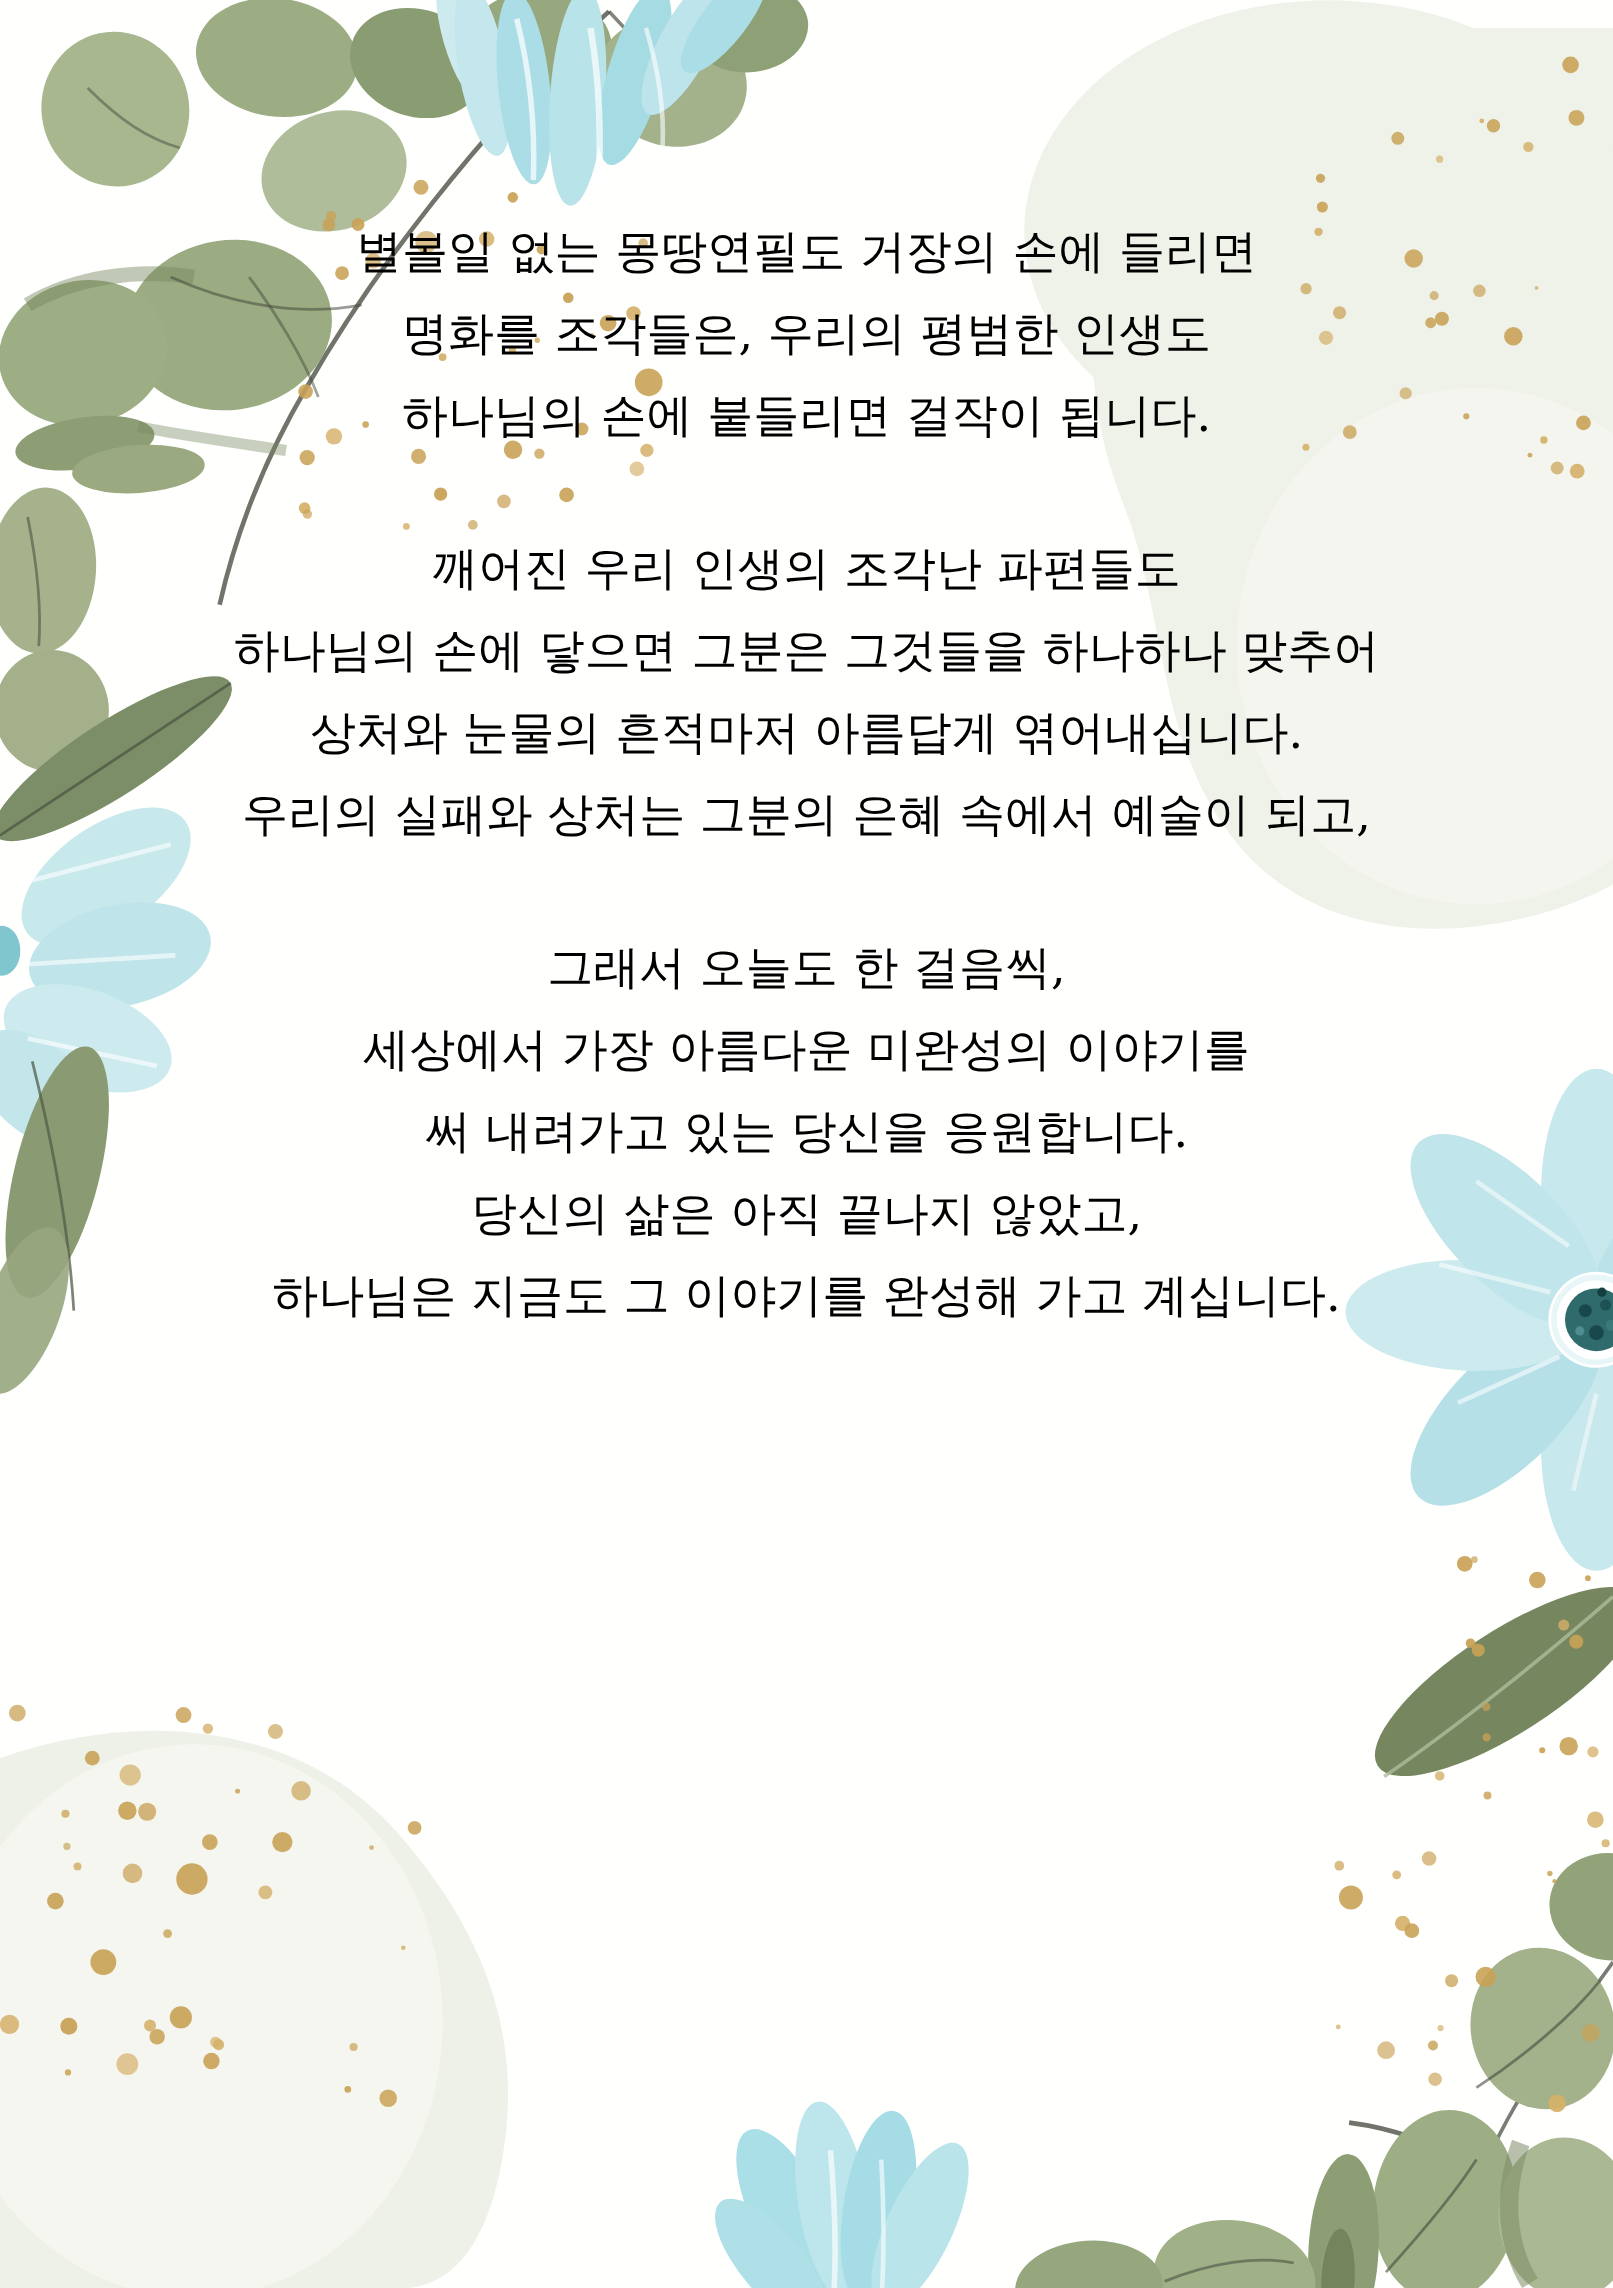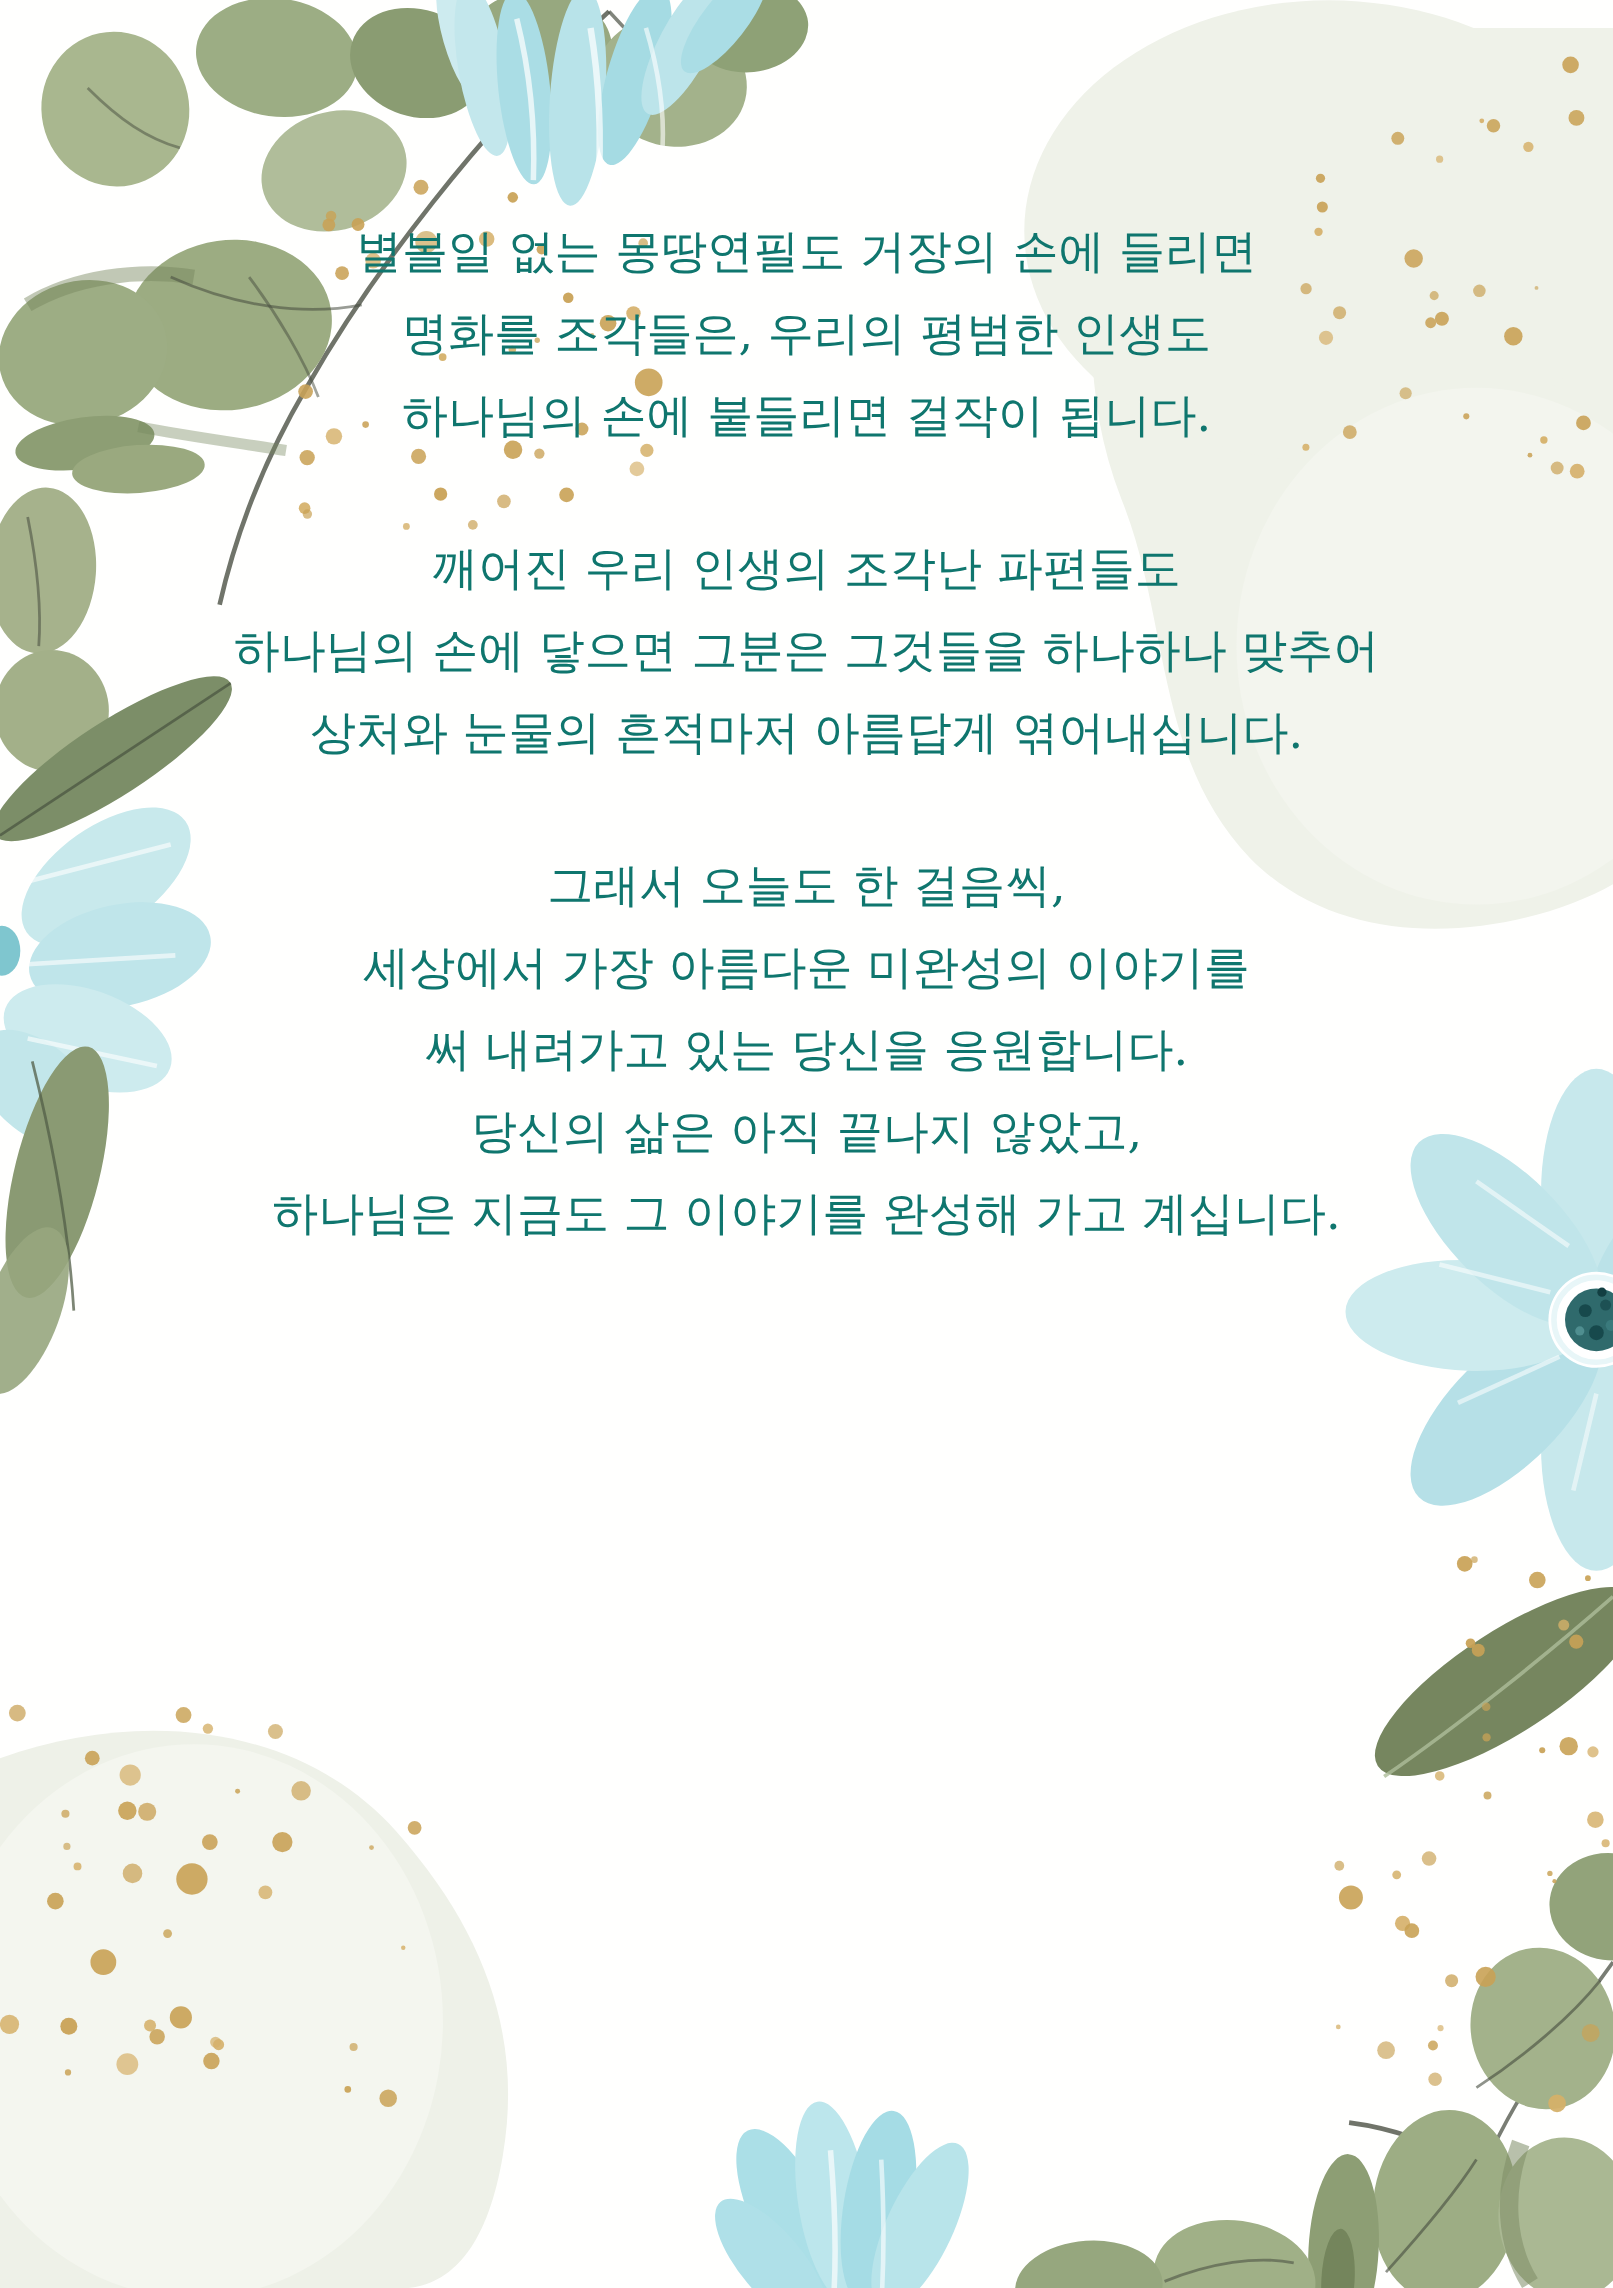--- a/index.html
+++ b/index.html
@@ -15,21 +15,21 @@
     z-index:1;display:block;
   }
   .poem{
     position:absolute;left:0;top:210px;width:1613px;
     z-index:2;text-align:center;
   }
   .stanza{margin:0 0 71px 0;}
   .line{
     font-size:46px;
     line-height:82px;
-    color:#0f766e;
+    color:#000000;
     letter-spacing:0px;
     white-space:pre-wrap;
   }
 </style>
 </head>
 <body>
 
 <div class="page">
 
   <svg class="deco" viewBox="0 0 1748 2480" aria-hidden="true">
@@ -309,20 +309,21 @@
   <div class="poem">
     <div class="stanza">
       <div class="line">별볼일 없는 몽땅연필도 거장의 손에 들리면</div>
       <div class="line">명화를 조각들은, 우리의 평범한 인생도</div>
       <div class="line">하나님의 손에 붙들리면 걸작이 됩니다.</div>
     </div>
     <div class="stanza">
       <div class="line">깨어진 우리 인생의 조각난 파편들도</div>
       <div class="line">하나님의 손에 닿으면 그분은 그것들을 하나하나 맞추어</div>
       <div class="line">상처와 눈물의 흔적마저 아름답게 엮어내십니다.</div>
+      <div class="line">우리의 실패와 상처는 그분의 은혜 속에서 예술이 되고,</div>
     </div>
     <div class="stanza">
       <div class="line">그래서 오늘도 한 걸음씩,</div>
       <div class="line">세상에서 가장 아름다운 미완성의 이야기를</div>
       <div class="line">써 내려가고 있는 당신을 응원합니다.</div>
       <div class="line">당신의 삶은 아직 끝나지 않았고,</div>
       <div class="line">하나님은 지금도 그 이야기를 완성해 가고 계십니다.</div>
     </div>
   </div>
 

